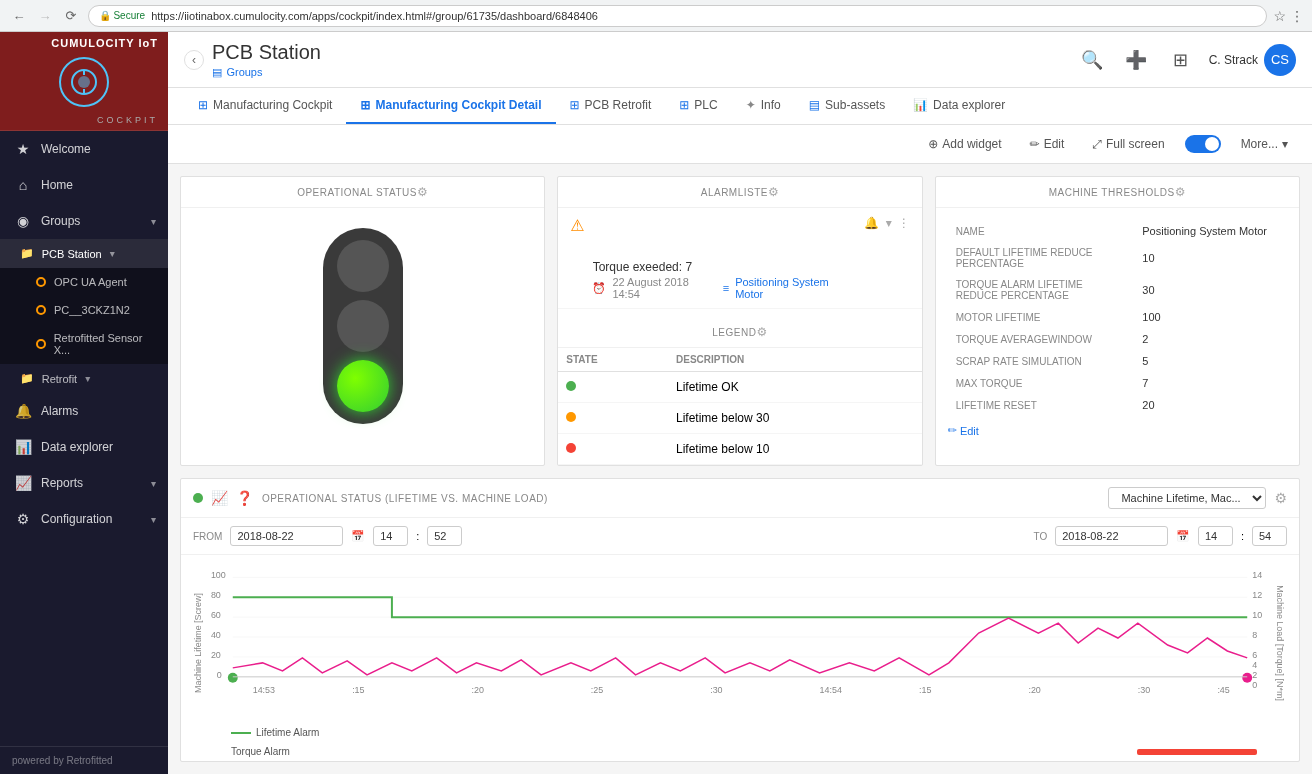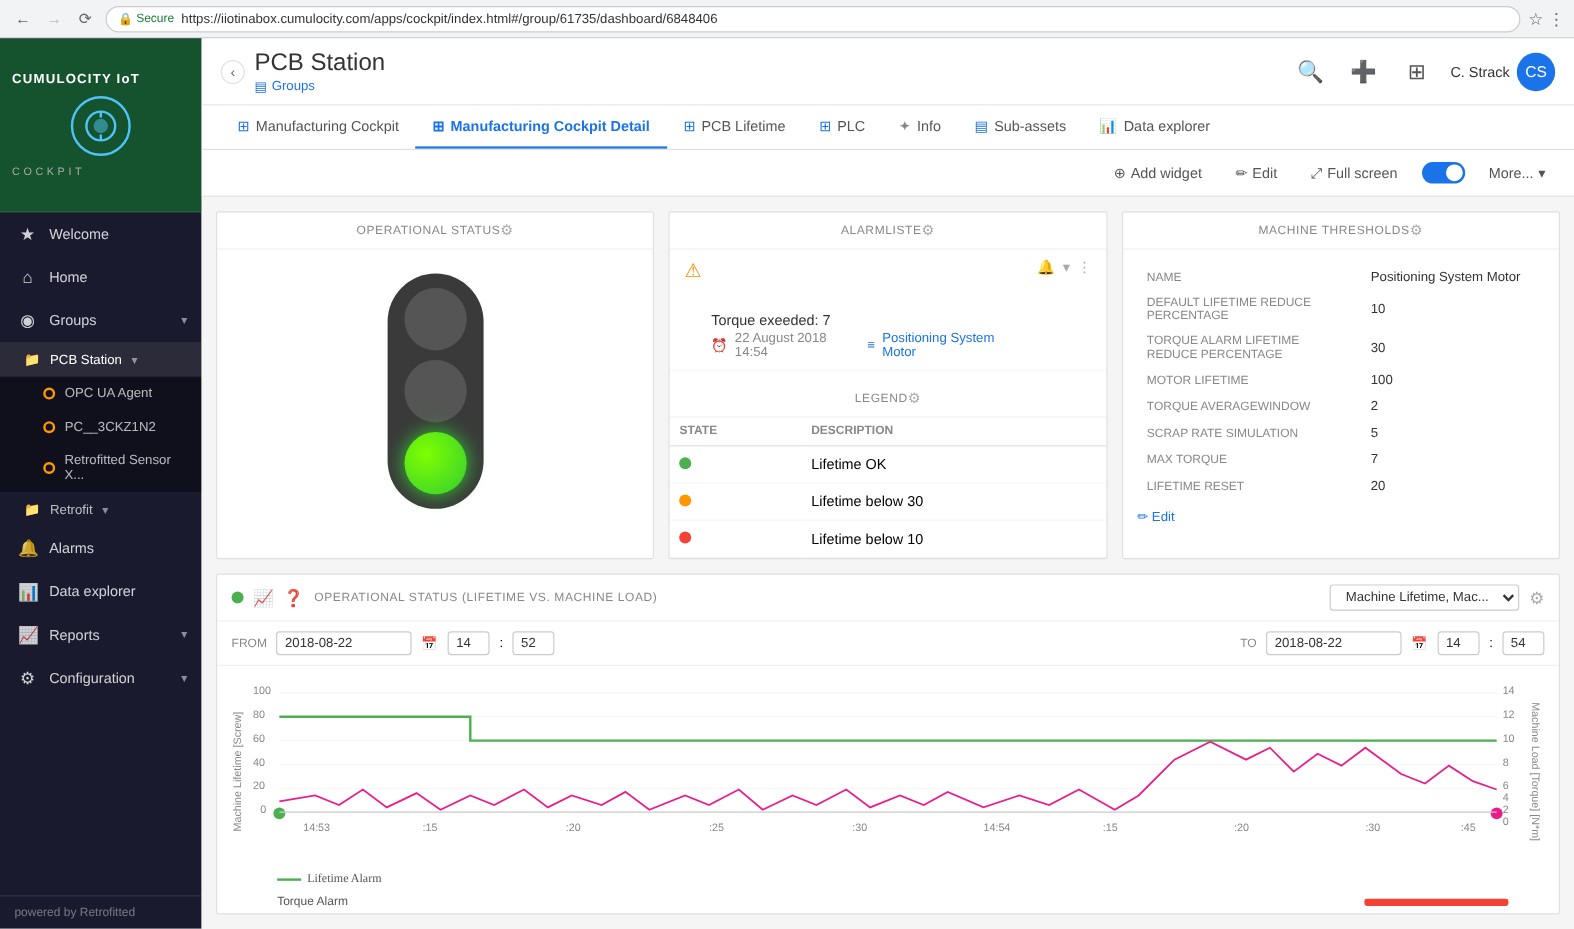--- a/index.html
+++ b/index.html
@@ -39,24 +39,24 @@
     
     .sidebar {
       width: 168px; min-width: 168px;
       background: #1a1a2e;
       color: white;
       display: flex;
       flex-direction: column;
       overflow-y: auto;
     }
     .sidebar-logo {
-      background: #14532d;
-      padding: 28px 10px;
+      background: #7f1d1d;
+      padding: 5px 10px;
       border-bottom: 1px solid rgba(255,255,255,0.1);
-      text-align: left;
+      text-align: right;
     }
     .logo-icon {
       width: 50px; height: 50px; border-radius: 50%;
       border: 2px solid #4fc3f7;
       margin: 8px auto;
       display: flex; align-items: center; justify-content: center;
       font-size: 24px; color: #4fc3f7;
     }
     .sidebar-item {
       display: flex; align-items: center; padding: 10px 12px; cursor: pointer;
@@ -245,21 +245,20 @@
     .date-to { margin-left: auto; display: flex; align-items: center; gap: 8px; }
 
     
     .chart-svg-container {
       padding: 8px 12px 0;
       position: relative;
     }
     .chart-legend-area {
       display: flex; gap: 20px; padding: 4px 12px 4px 50px; font-size: 10px; color: #555;
       align-items: flex-start;
-      font-family: Liberation Serif, serif;
     }
     .chart-legend-item { display: flex; align-items: center; gap: 5px; }
     .legend-line-green { width: 20px; height: 2px; background: #4caf50; }
     .chart-alarm-row { padding: 4px 12px 4px 50px; font-size: 10px; color: #555; display: flex; align-items: center; gap: 8px; }
     .alarm-bar-red { height: 6px; background: #f44336; width: 120px; border-radius: 2px; margin-left: auto; margin-right: 30px; }
 
     
     .content-area::-webkit-scrollbar { width: 6px; }
     .content-area::-webkit-scrollbar-thumb { background: #ccc; border-radius: 3px; }
   </style>
@@ -399,21 +398,21 @@
       <div class="tab">
         <span class="tab-icon">⊞</span>
         <span>Manufacturing Cockpit</span>
       </div>
       <div class="tab active">
         <span class="tab-icon">⊞</span>
         <span>Manufacturing Cockpit Detail</span>
       </div>
       <div class="tab">
         <span class="tab-icon">⊞</span>
-        <span>PCB Lifetime</span>
+        <span>PCB Retrofit</span>
       </div>
       <div class="tab">
         <span class="tab-icon">⊞</span>
         <span>PLC</span>
       </div>
       <div class="tab">
         <span class="tab-icon" style="color:#888;">✦</span>
         <span>Info</span>
       </div>
       <div class="tab">

